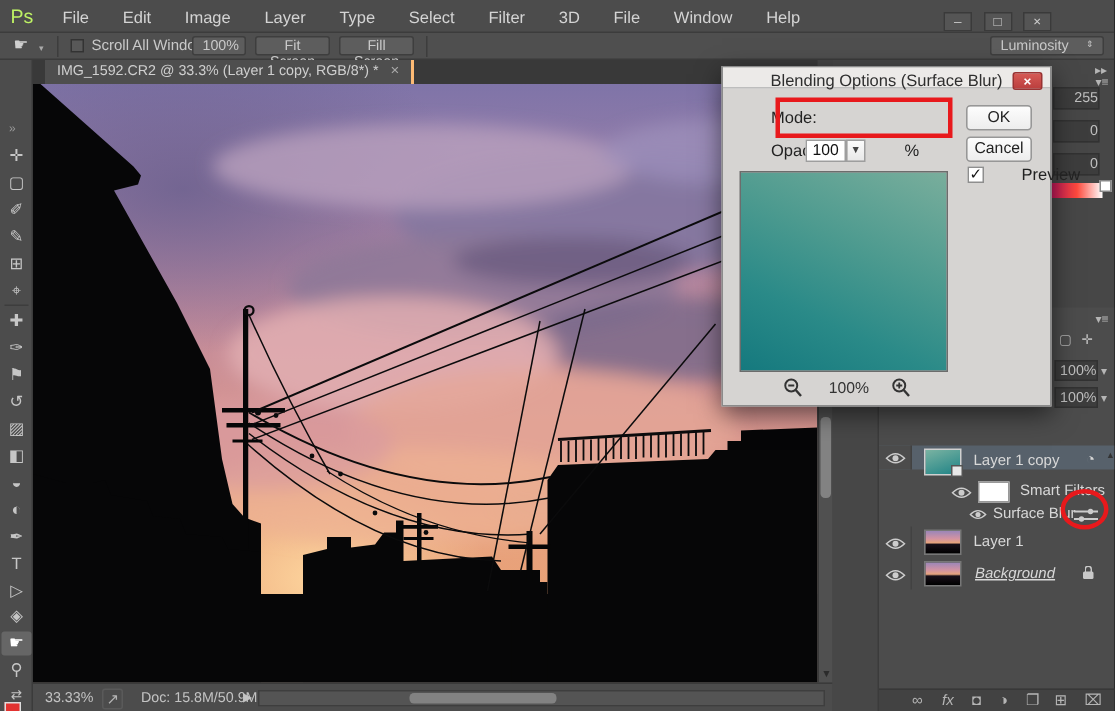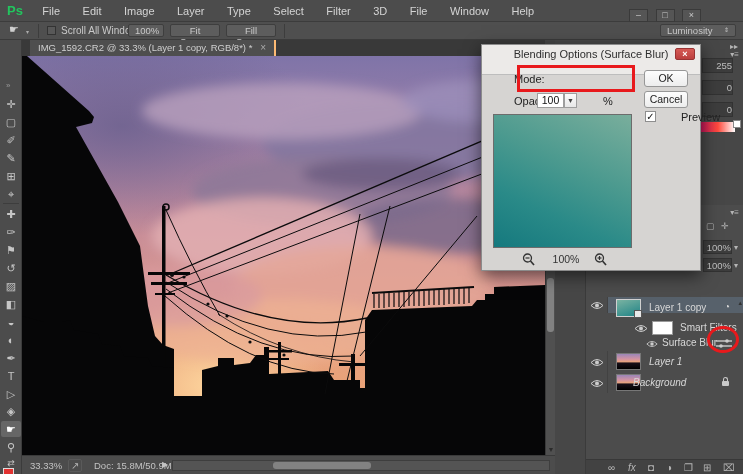--- a/index.html
+++ b/index.html
@@ -2,21 +2,21 @@
 <html><head>
 <meta charset="utf-8">
 <style>
   html,body{margin:0;padding:0;background:#222;}
   *{box-sizing:border-box;font-family:"Liberation Sans",sans-serif;}
   #app{position:relative;width:743px;height:474px;background:#454545;overflow:hidden;}
   .abs{position:absolute;}
   
   #menubar{left:0;top:0;width:743px;height:22px;background:#4c4c4c;border-bottom:1px solid #3c3c3c;}
   .menuitem{display:inline-block;color:#d4d4d4;font-size:11px;line-height:22px;padding:0 9px;}
-  #ps-logo{color:#22c55e;font-weight:bold;font-size:13px;padding:0 6px 0 7px;line-height:22px;display:inline-block;}
+  #ps-logo{color:#bef264;font-weight:normal;font-size:13px;padding:0 6px 0 7px;line-height:22px;display:inline-block;}
   .winbtn{width:19px;height:13px;background:#555;border:1px solid #3a3a3a;color:#ccc;font-size:9px;line-height:11px;text-align:center;display:inline-block;margin-left:3px;}
   #optionsbar{left:0;top:22px;width:743px;height:18px;background:#4f4f4f;border-bottom:1px solid #3b3b3b;}
   .optbtn{position:absolute;top:2px;height:13px;background:#5d5d5d;border:1px solid #3e3e3e;border-radius:2px;color:#c9c9c9;font-size:9.5px;line-height:11px;text-align:center;padding:0 6px;}
   .checkbox-sm{position:absolute;width:9px;height:9px;background:#585858;border:1px solid #333;top:4px;}
   .sep{position:absolute;top:2px;width:1px;height:14px;background:#3d3d3d;}
   
   #toolbar{left:0;top:40px;width:22px;height:434px;background:#4c4c4c;border-right:1px solid #3b3b3b;}
   .tool{position:absolute;left:1px;width:20px;height:16px;color:#c6c6c6;font-size:11px;text-align:center;line-height:16px;}
   .tool.sel{background:#666;border-radius:2px;color:#fff;}
   .tooldiv{position:absolute;left:3px;width:16px;height:1px;background:#3d3d3d;}
@@ -47,21 +47,21 @@
   .tealthumb{background:linear-gradient(160deg,#7ab3a2,#1f8386);}
   .lname{position:absolute;font-size:10px;line-height:12px;}
   .folder{position:absolute;width:13px;height:8px;background:#a8a8a8;border-radius:1px;}
   .folder:before{content:"";position:absolute;left:0;top:-2px;width:6px;height:2px;background:#a8a8a8;border-radius:1px 1px 0 0;}
   .lockicon{position:absolute;width:7px;height:5px;background:#c9c9c9;border-radius:1px;}
   .lockicon:before{content:"";position:absolute;left:1px;top:-4px;width:3px;height:4px;border:1.5px solid #c9c9c9;border-bottom:none;border-radius:3px 3px 0 0;}
   #lfooter{position:absolute;left:0;bottom:0;width:158px;height:15px;background:#424242;border-top:1px solid #383838;}
   .ficon{position:absolute;top:1px;color:#b5b5b5;font-size:10px;line-height:13px;}
   
   #dialog{left:481px;top:44px;width:220px;height:227px;background:#d6d4d2;border:1px solid #8b8b8b;box-shadow:0 5px 16px rgba(0,0,0,.55);z-index:40;}
-  #dlg-title{position:absolute;left:0;top:0;width:218px;height:30px;background:#eceae8;border-bottom:1px solid #bdbdbd;color:#2e2e2e;font-size:11px;line-height:18px;text-align:center;}
+  #dlg-title{position:absolute;left:0;top:0;width:218px;height:14px;background:#eceae8;border-bottom:1px solid #bdbdbd;color:#2e2e2e;font-size:11px;line-height:18px;text-align:center;}
   #dlg-close{position:absolute;right:5px;top:3px;width:20px;height:12px;background:linear-gradient(#d65a55,#bb3f3e);border:1px solid #933;border-radius:2px;color:#fff;font-size:9px;line-height:11px;text-align:center;font-weight:bold;}
   .dlg-label{position:absolute;color:#222;font-size:11px;margin-left:20px;}
   .dlg-btn{position:absolute;width:44px;height:17px;background:linear-gradient(#fdfdfd,#ededed);border:1px solid #979797;border-radius:3px;color:#222;font-size:10.5px;line-height:15px;text-align:center;}
   #mode-select{position:absolute;left:43px;top:26px;width:106px;height:17px;background:#fff;border:1px solid #9e9e9e;font-size:10.5px;color:#111;line-height:15px;padding-left:6px;}
   #mode-arrows{position:absolute;right:3px;top:1px;font-size:5.5px;color:#444;line-height:6px;text-align:center;}
   #opacity-box{position:absolute;left:55px;top:48px;width:27px;height:15px;background:#fff;border:1px solid #9e9e9e;font-size:10.5px;color:#111;text-align:center;line-height:13px;}
   #opacity-arrow{position:absolute;left:82px;top:48px;width:13px;height:15px;background:linear-gradient(#fbfbfb,#e8e8e8);border:1px solid #9e9e9e;font-size:7px;color:#444;text-align:center;line-height:14px;}
   #preview-check{position:absolute;left:163px;top:66px;width:11px;height:11px;background:#fff;border:1px solid #8e8e8e;font-size:10px;line-height:10px;text-align:center;color:#111;}
   #preview-img{position:absolute;left:11px;top:69px;width:139px;height:134px;border:1px solid #6c6c6c;background:linear-gradient(205deg,#79ae9c 0%,#4c9a8f 40%,#2a8a88 70%,#15797e 100%);}
   .mag{position:absolute;top:207px;}
@@ -290,39 +290,39 @@
         </span>
       </div>
       <div class="lrow" style="top:116px;height:15px;">
         <span class="abs" style="left:48px;top:3px;"><svg width="14" height="9" viewBox="0 0 14 8">
               <path d="M1,4 Q7,-2 13,4 Q7,10 1,4 Z" fill="none" stroke="#ccc"></path>
               <circle cx="7" cy="4" r="2" fill="#ccc"></circle>
             </svg></span>
         <div class="thumb" style="left:66px;top:0px;width:21px;height:14px;background:#fff;border-color:#999;"></div>
         <span class="lname" style="left:94px;top:1px;">Smart Filters</span>
       </div>
-      <div class="lrow" style="top:146px;height:21px;font-style:italic;">
+      <div class="lrow" style="top:146px;height:21px;">
         <div class="eyecell">
             <svg class="eye" width="14" height="9" viewBox="0 0 14 8">
               <path d="M1,4 Q7,-2 13,4 Q7,10 1,4 Z" fill="none" stroke="#ccc"></path>
               <circle cx="7" cy="4" r="2" fill="#ccc"></circle>
             </svg>
           </div>
         <div class="thumb sunset" style="left:30px;top:2px;width:25px;height:17px;border-color:#777;"></div>
         <span class="lname" style="left:63px;top:5px;">Layer 1</span>
       </div>
       <div class="lrow" style="top:167px;height:21px;">
         <div class="eyecell">
             <svg class="eye" width="14" height="9" viewBox="0 0 14 8">
               <path d="M1,4 Q7,-2 13,4 Q7,10 1,4 Z" fill="none" stroke="#ccc"></path>
               <circle cx="7" cy="4" r="2" fill="#ccc"></circle>
             </svg>
           </div>
         <div class="thumb sunset" style="left:30px;top:2px;width:25px;height:17px;border-color:#777;"></div>
-        <span class="lname" style="left:47px;top:5px;font-style:italic;">Background</span>
+        <span class="lname" style="left:64px;top:5px;font-style:italic;text-decoration:underline;">Background</span>
         <div class="lockicon" style="right:15px;top:9px;"></div>
       </div>
 
       <div id="lfooter">
         <span class="ficon" style="left:22px;">∞</span>
         <span class="ficon" style="left:42px;font-style:italic;">fx</span>
         <span class="ficon" style="left:62px;">◘</span>
         <span class="ficon" style="left:80px;">◑</span>
         <span class="ficon" style="left:98px;">❐</span>
         <span class="ficon" style="left:117px;">⊞</span>

